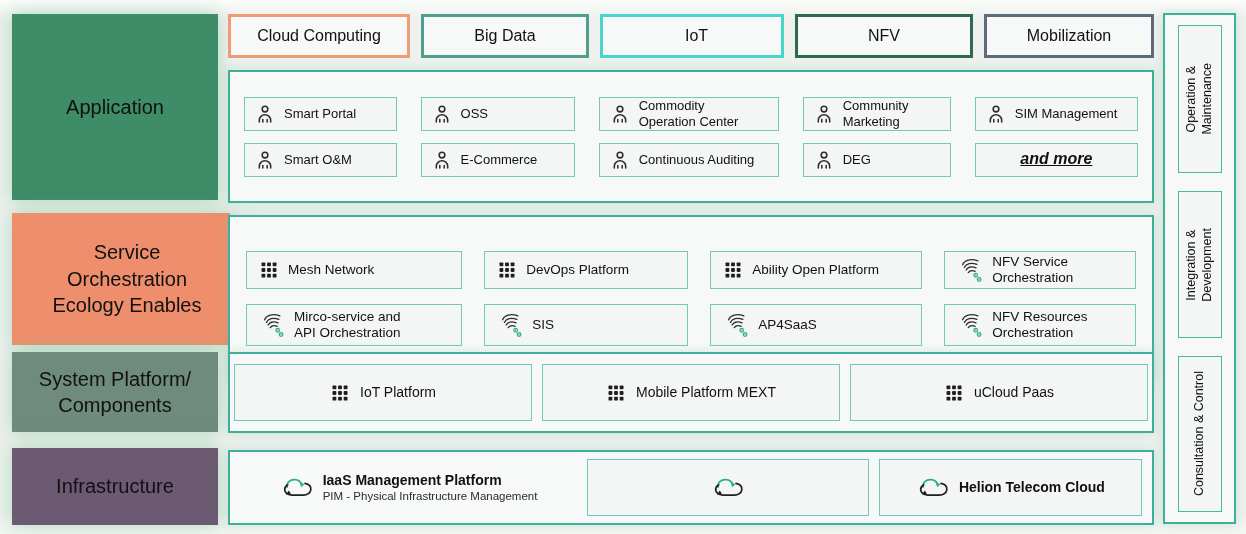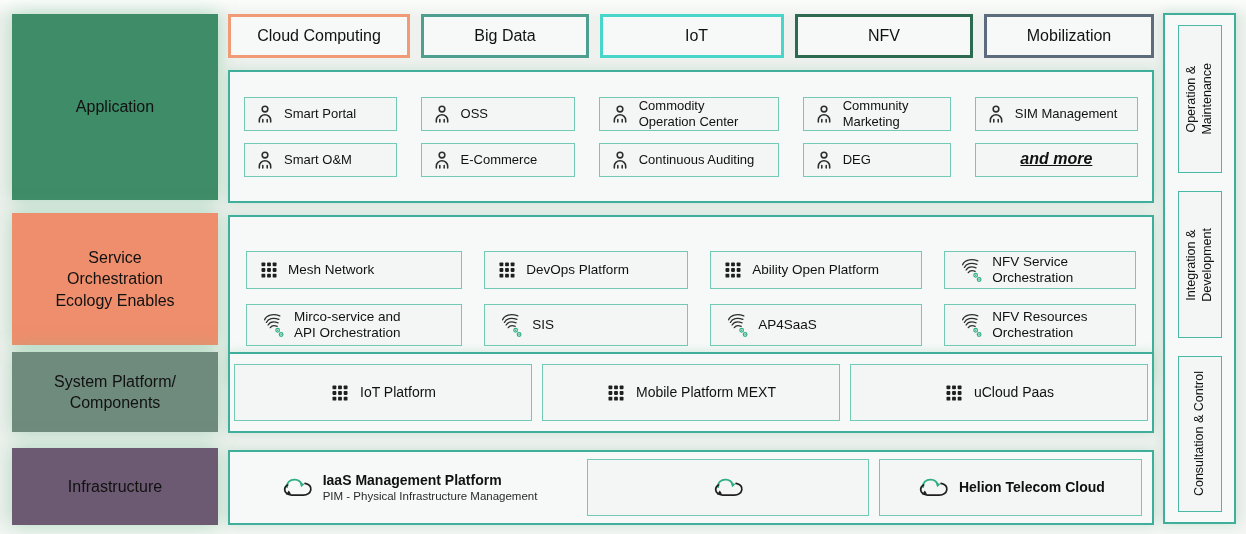--- a/index.html
+++ b/index.html
@@ -1,21 +1,21 @@
 <!DOCTYPE html>
 <html><head>
 <meta charset="utf-8">
 <style>
   html,body{margin:0;padding:0;background:#e9ede9;font-family:"Liberation Sans","DejaVu Sans",sans-serif;color:#111;}
   .stage{position:relative;width:1246px;height:534px;overflow:hidden;
     background:linear-gradient(180deg,#fbfdfb 0,#eef1ee 18px,#eef1ee 96%,#f3f6f3 100%);}
 
   
   .left-box{position:absolute;left:12px;width:206px;display:flex;align-items:center;justify-content:center;
-    text-align:center;font-size:16px;line-height:1.32;box-shadow:0 0 18px rgba(120,195,150,.55);}
+    text-align:center;font-size:20px;line-height:1.32;box-shadow:0 0 18px rgba(120,195,150,.55);}
   #left-app{top:14px;height:186px;}
   #left-svc{top:213px;height:132px;}
   #left-sys{top:352px;height:80px;}
   #left-infra{top:448px;height:77px;}
 
   
   .tagrow{position:absolute;left:228px;top:14px;width:926px;display:flex;justify-content:space-between;}
   .tag{height:44px;box-sizing:border-box;border:3px solid #999;background:#f7f9f8;display:flex;
     align-items:center;justify-content:center;font-size:16px;}
   .t1{width:182px}.t2{width:168px}.t3{width:184px}.t4{width:178px}.t5{width:170px}
@@ -57,21 +57,21 @@
   .ic{display:inline-flex;flex:none;align-items:center;justify-content:center;}
 </style>
 </head>
 <body>
 
 <div class="stage">
 
   <div class="left-box" id="left-app" style="background-color: rgb(62, 140, 104);">
     <span class="lbl">Application</span>
   </div>
-  <div class="left-box" id="left-svc" style="background-color: rgb(238, 142, 108);">
+  <div class="left-box" id="left-svc" style="background-color: rgb(238, 142, 108); padding-left: 12px;">
     <span class="lbl">Service
 Orchestration
 Ecology Enables</span>
   </div>
   <div class="left-box" id="left-sys" style="background-color: rgb(111, 139, 125);">
     <span class="lbl">System Platform/
 Components</span>
   </div>
   <div class="left-box" id="left-infra" style="background-color: rgb(107, 90, 114);">
     <span class="lbl">Infrastructure</span>

